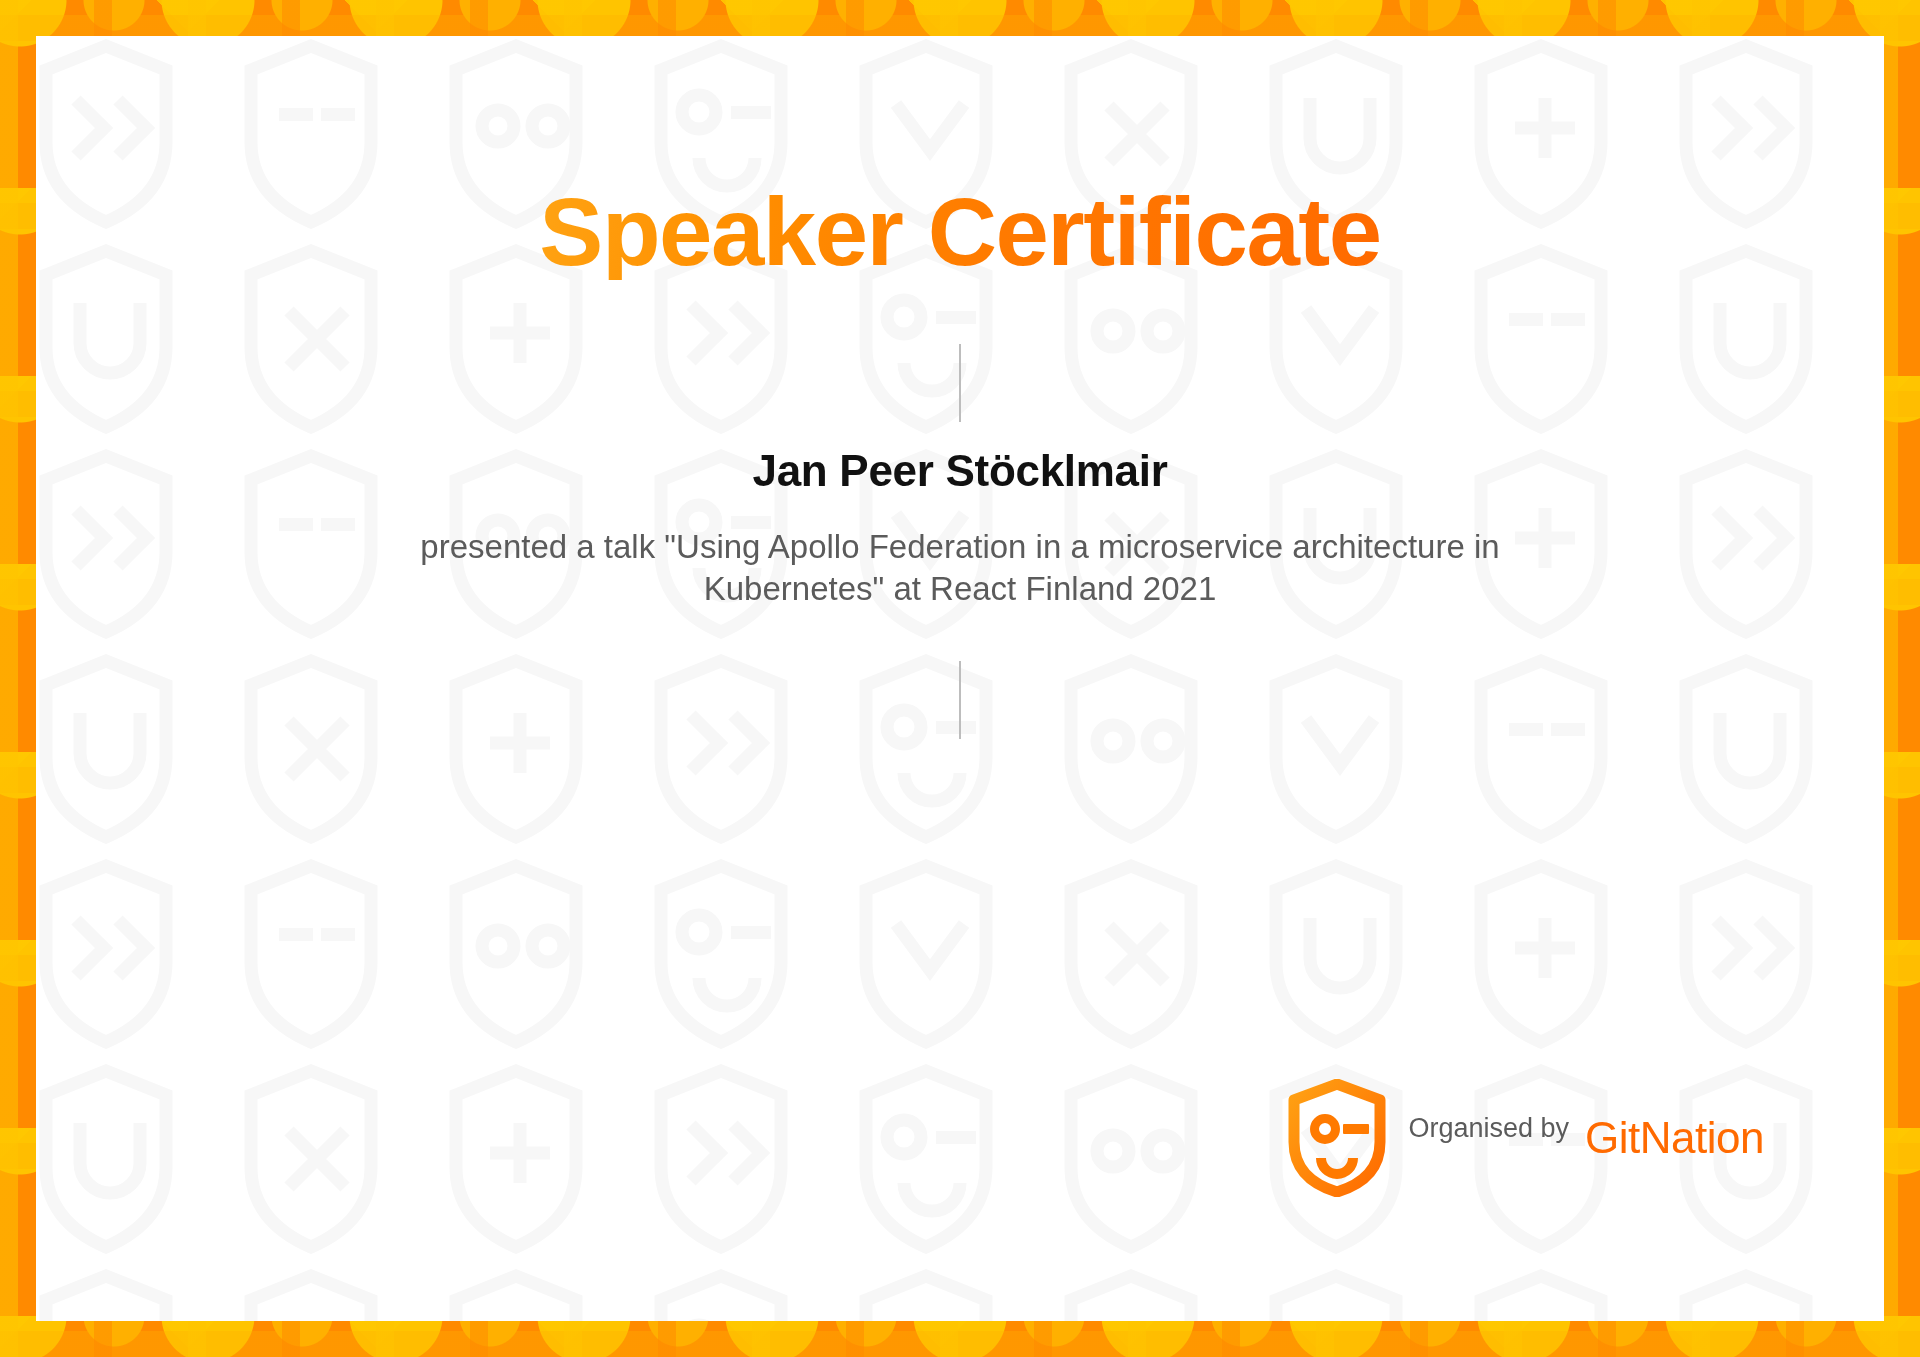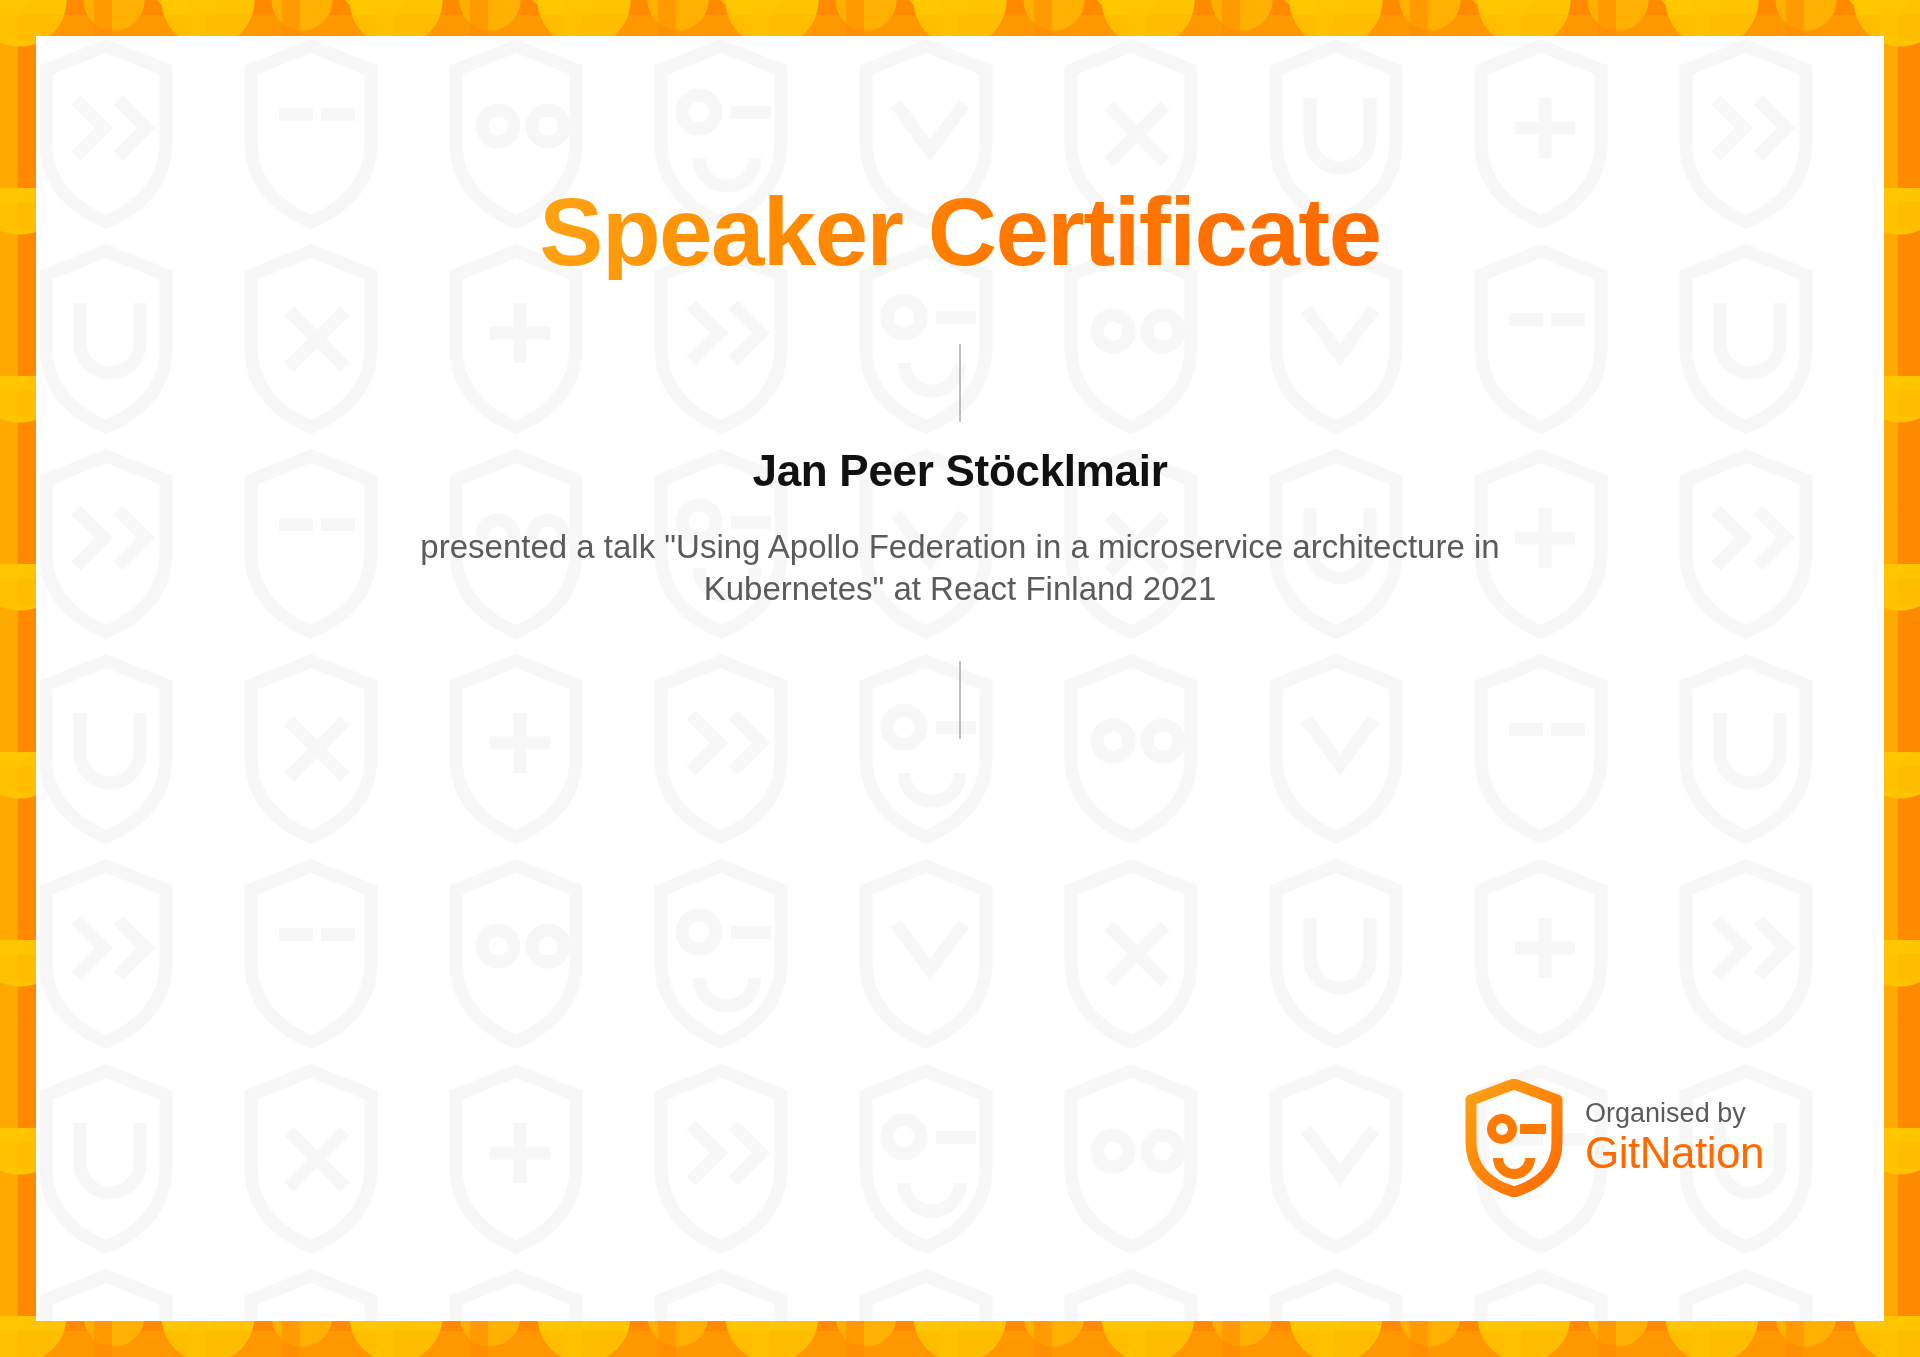--- a/index.html
+++ b/index.html
@@ -160,21 +160,21 @@
     color: #5B5B5B;
     white-space: nowrap;
   }
   .footer-right {
     position: absolute;
     right: 120px;
     display: flex;
     align-items: center;
     gap: 22px;
   }
-  .org-text { display: flex; flex-direction: column; line-height: 1.12; }
+  .org-text { display: flex; flex-direction: row; line-height: 1.12; gap: 16px; }
   .org-by {
     font-size: 27px;
     color: #5B5B5B;
     white-space: nowrap;
   }
   .org-brand {
     font-size: 44px;
     font-weight: normal;
     color: #FF6A00;
     letter-spacing: -0.5px;

